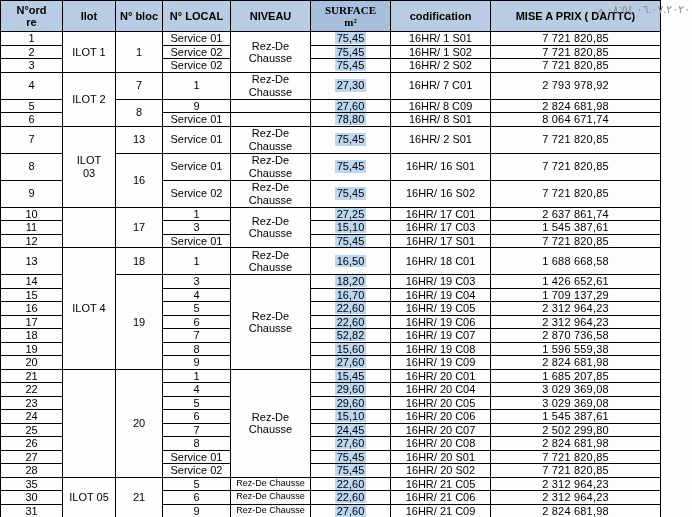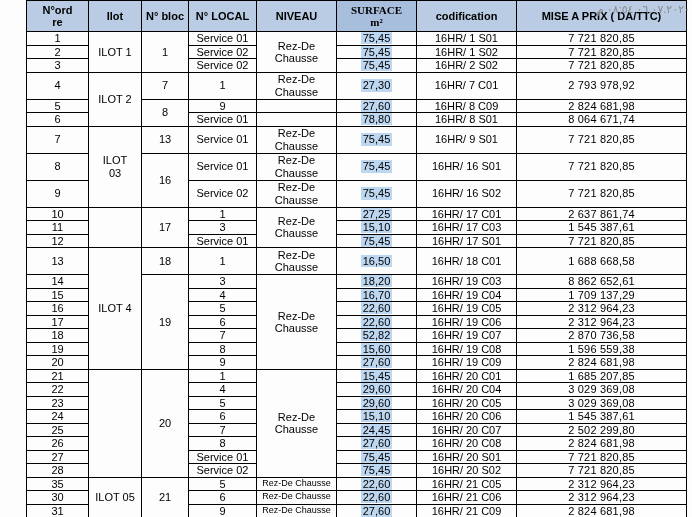--- a/index.html
+++ b/index.html
@@ -12,21 +12,20 @@
     position: relative;
     width: 692px;
     height: 517px;
     overflow: hidden;
     background: #fdfdfd;
   }
   table.price-table {
     border-collapse: collapse;
     table-layout: fixed;
     width: 660px;
-    margin-left: 26px;
   }
   th, td {
     border: 1px solid #000;
     text-align: center;
     vertical-align: middle;
     padding: 0 1px;
     font-size: 11px;
     line-height: 1.1;
     overflow: hidden;
     white-space: pre-line;
@@ -151,21 +150,21 @@
         </tr>
         <tr class="h2">
           <td class="col-ord">7</td>
           <td class="col-ilot" rowspan="3">ILOT
 03</td>
           <td class="col-bloc">13</td>
           <td class="col-local">Service 01</td>
           <td class="col-niveau">Rez-De
 Chausse</td>
           <td class="col-surface"><span class="hl">75,45</span></td>
-          <td class="col-codif">16HR/ 9 S01</td>
+          <td class="col-codif">16HR/ 2 S01</td>
           <td class="col-prix">7 721 820,85</td>
         </tr>
         <tr class="h2">
           <td class="col-ord">8</td>
           <td class="col-bloc" rowspan="2">16</td>
           <td class="col-local">Service 01</td>
           <td class="col-niveau">Rez-De
 Chausse</td>
           <td class="col-surface"><span class="hl">75,45</span></td>
           <td class="col-codif">16HR/ 16 S01</td>
@@ -217,21 +216,21 @@
           <td class="col-prix">1 688 668,58</td>
         </tr>
         <tr class="h1">
           <td class="col-ord">14</td>
           <td class="col-bloc" rowspan="7">19</td>
           <td class="col-local">3</td>
           <td class="col-niveau" rowspan="7">Rez-De
 Chausse</td>
           <td class="col-surface"><span class="hl">18,20</span></td>
           <td class="col-codif">16HR/ 19 C03</td>
-          <td class="col-prix">8 862 652,61</td>
+          <td class="col-prix">1 426 652,61</td>
         </tr>
         <tr class="h1">
           <td class="col-ord">15</td>
           <td class="col-local">4</td>
           <td class="col-surface"><span class="hl">16,70</span></td>
           <td class="col-codif">16HR/ 19 C04</td>
           <td class="col-prix">1 709 137,29</td>
         </tr>
         <tr class="h1">
           <td class="col-ord">16</td>

